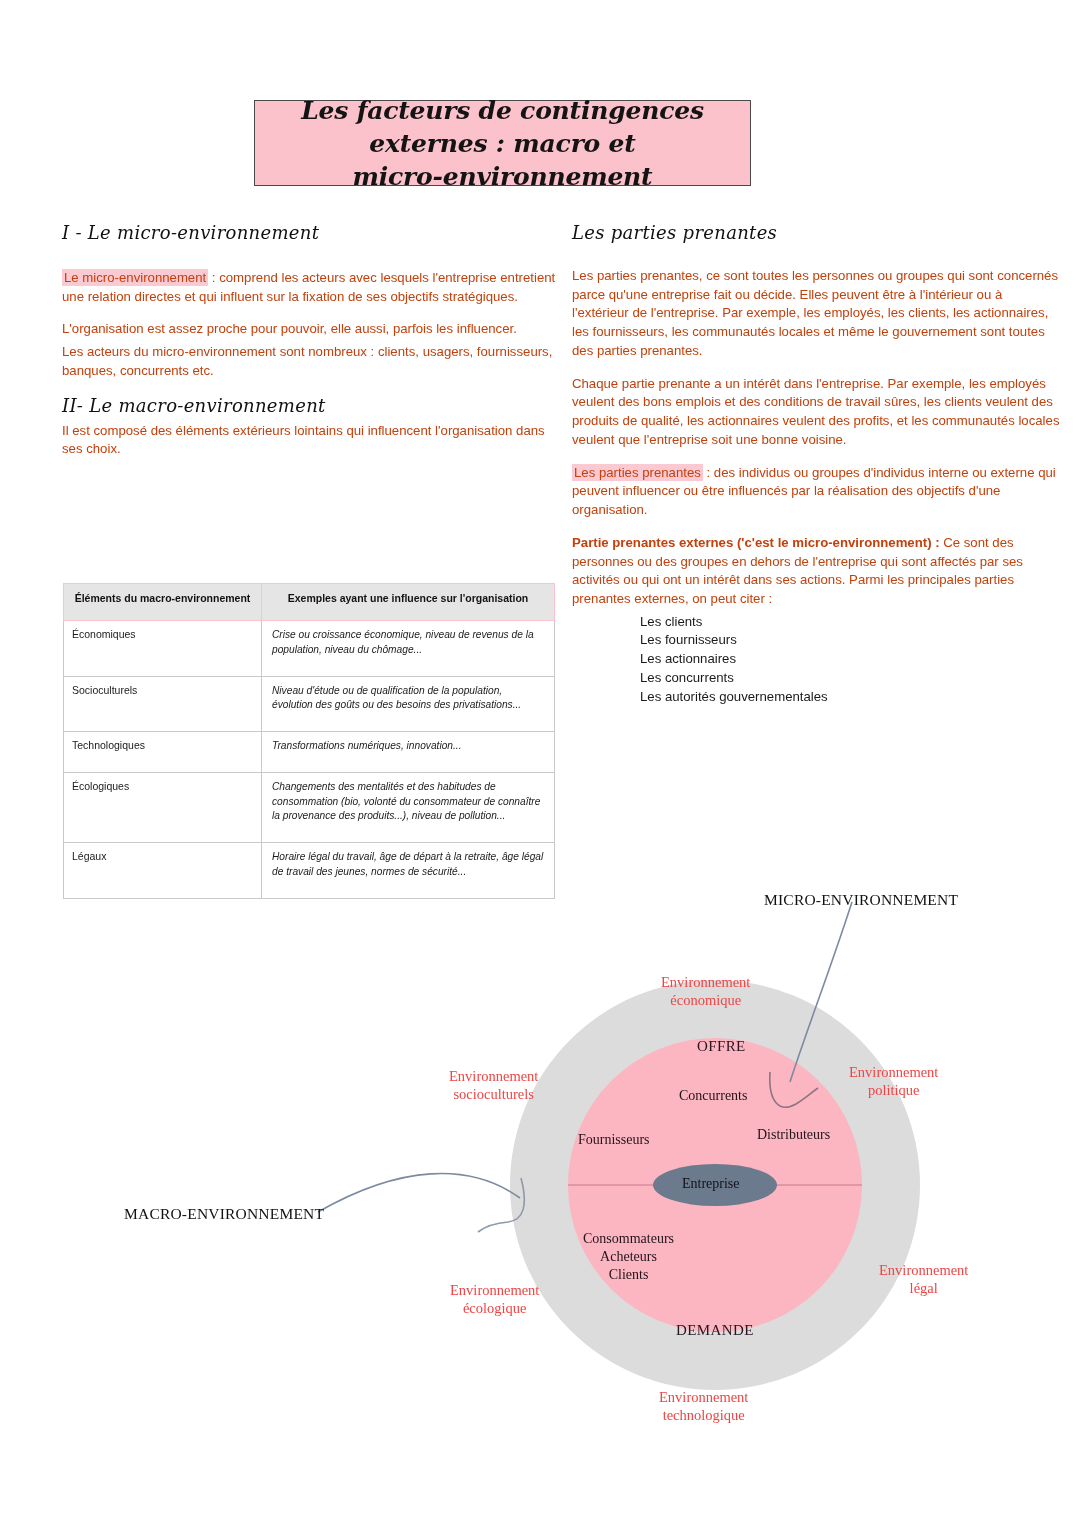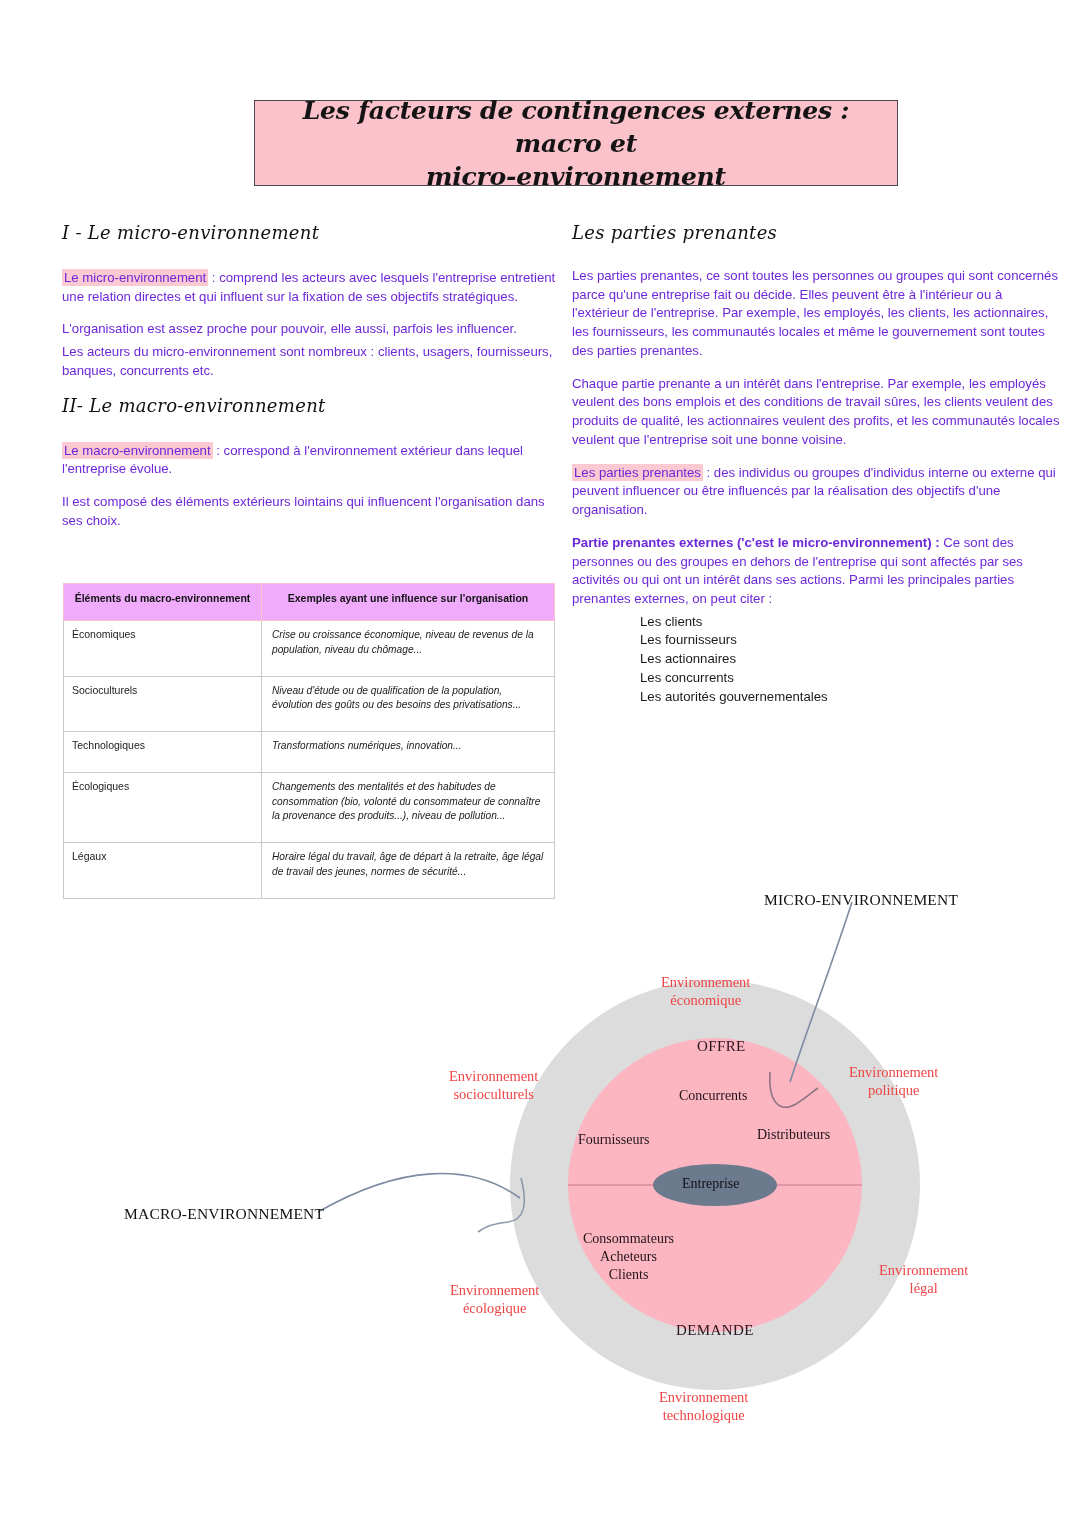--- a/index.html
+++ b/index.html
@@ -14,21 +14,21 @@
     font-family: "Liberation Sans", sans-serif;
     color: #1a1a1a;
     overflow: hidden;
   }
 
   
   .title-banner {
     position: absolute;
     left: 254px;
     top: 100px;
-    width: 644px;
+    width: 497px;
     height: 86px;
     background: #FBC2CB;
     border: 1px solid #4a4a4a;
     box-sizing: border-box;
     display: flex;
     align-items: center;
     justify-content: center;
     padding: 4px 28px;
   }
   .title-text {
@@ -66,21 +66,21 @@
     margin: 0 0 6px 0;
     font-weight: 400;
   }
   .heading-2 { margin-top: 2px; }
 
   
   p.body {
     font-size: 13.2px;
     line-height: 1.42;
     margin: 0 0 14px 0;
-    color: #6d28d9;
+    color: #c2410c;
   }
   p.tight { margin-bottom: 4px; }
   .hl {
     background: #FBC9D2;
     padding: 1px 2px;
   }
   .bold { font-weight: bold; }
 
   .sublist {
     margin: 0;
@@ -98,21 +98,21 @@
     width: 492px;
     border-collapse: collapse;
     table-layout: fixed;
     background: #fff;
   }
   .macro-table th, .macro-table td {
     border: 1px solid #c9c9c9;
     vertical-align: top;
   }
   .macro-table thead th {
-    background: #f0abfc;
+    background: #e5e5e5;
     border-color: #FBC2CB;
     font-size: 10.5px;
     font-weight: bold;
     color: #121212;
     text-align: center;
     padding: 8px 6px 16px 6px;
   }
   .macro-table thead th.th-left { width: 185px; }
   .macro-table td.cell-elem {
     font-size: 10.5px;
@@ -194,23 +194,20 @@
 
   <p class="body" style="margin-top:26px;">
     <span class="hl">Le micro-environnement</span><span> : comprend les acteurs avec lesquels l'entreprise entretient une relation directes et qui influent sur la fixation de ses objectifs stratégiques.</span>
   </p>
 
   <p class="body tight">L'organisation est assez proche pour pouvoir, elle aussi, parfois les influencer.</p>
   <p class="body">Les acteurs du micro-environnement sont nombreux : clients, usagers, fournisseurs, banques, concurrents etc.</p>
 
   <h2 class="heading heading-2">II- Le macro-environnement</h2>
 
-  <p class="body" style="margin-top:26px;">
-    <span class="hl">Le macro-environnement</span><span> : correspond à l'environnement extérieur dans lequel l'entreprise évolue.</span>
-  </p>
 
   <p class="body">Il est composé des éléments extérieurs lointains qui influencent l'organisation dans ses choix.</p>
 </div>
 
 <table class="macro-table">
   <thead>
     <tr>
       <th class="th-left">Éléments du macro-environnement</th>
       <th>Exemples ayant une influence sur l'organisation</th>
     </tr>

